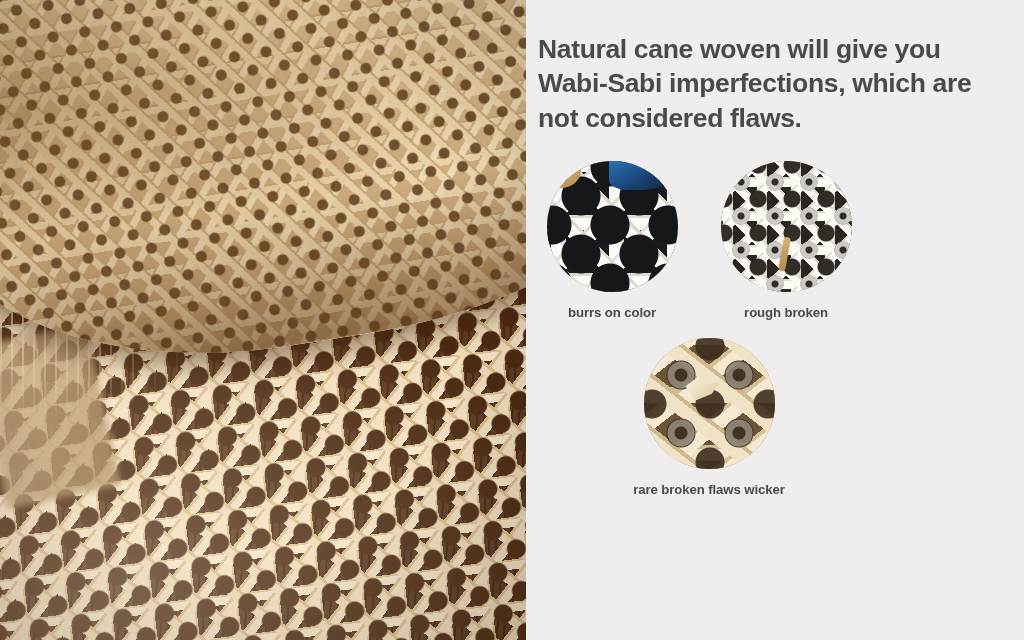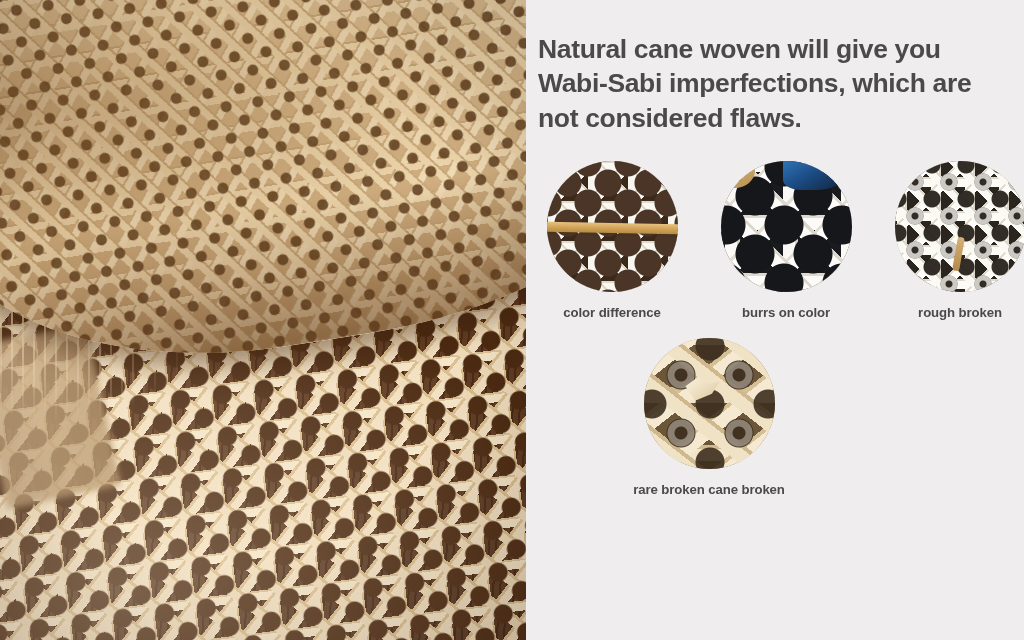--- a/index.html
+++ b/index.html
@@ -309,27 +309,20 @@
   </div>
 
   <div class="content">
 
     <h1 class="headline">Natural cane woven will give you Wabi-Sabi imperfections, which are not considered flaws.</h1>
 
     <div class="grid-rows">
 
       <div class="row row-1">
 
-        <div class="item">
-          <div class="circle">
-            <div class="c1-base"></div>
-            <div class="c1-tan"></div>
-          </div>
-          <div class="caption">color difference</div>
-        </div>
 
         <div class="item">
           <div class="circle">
             <div class="c2-base"></div>
             <div class="c2-blue"></div>
             <div class="c2-tan"></div>
           </div>
           <div class="caption">burrs on color</div>
         </div>
 
@@ -346,20 +339,20 @@
 
       <div class="row row-2">
 
 
         <div class="item item-wide">
           <div class="circle">
             <div class="c5-base"></div>
             <div class="c5-lace"></div>
             <div class="c5-break"></div>
           </div>
-          <div class="caption">rare broken cane broken</div>
+          <div class="caption">rare broken flaws wicker</div>
         </div>
 
       </div>
 
     </div>
   </div>
 </div>
 
 </body></html>

